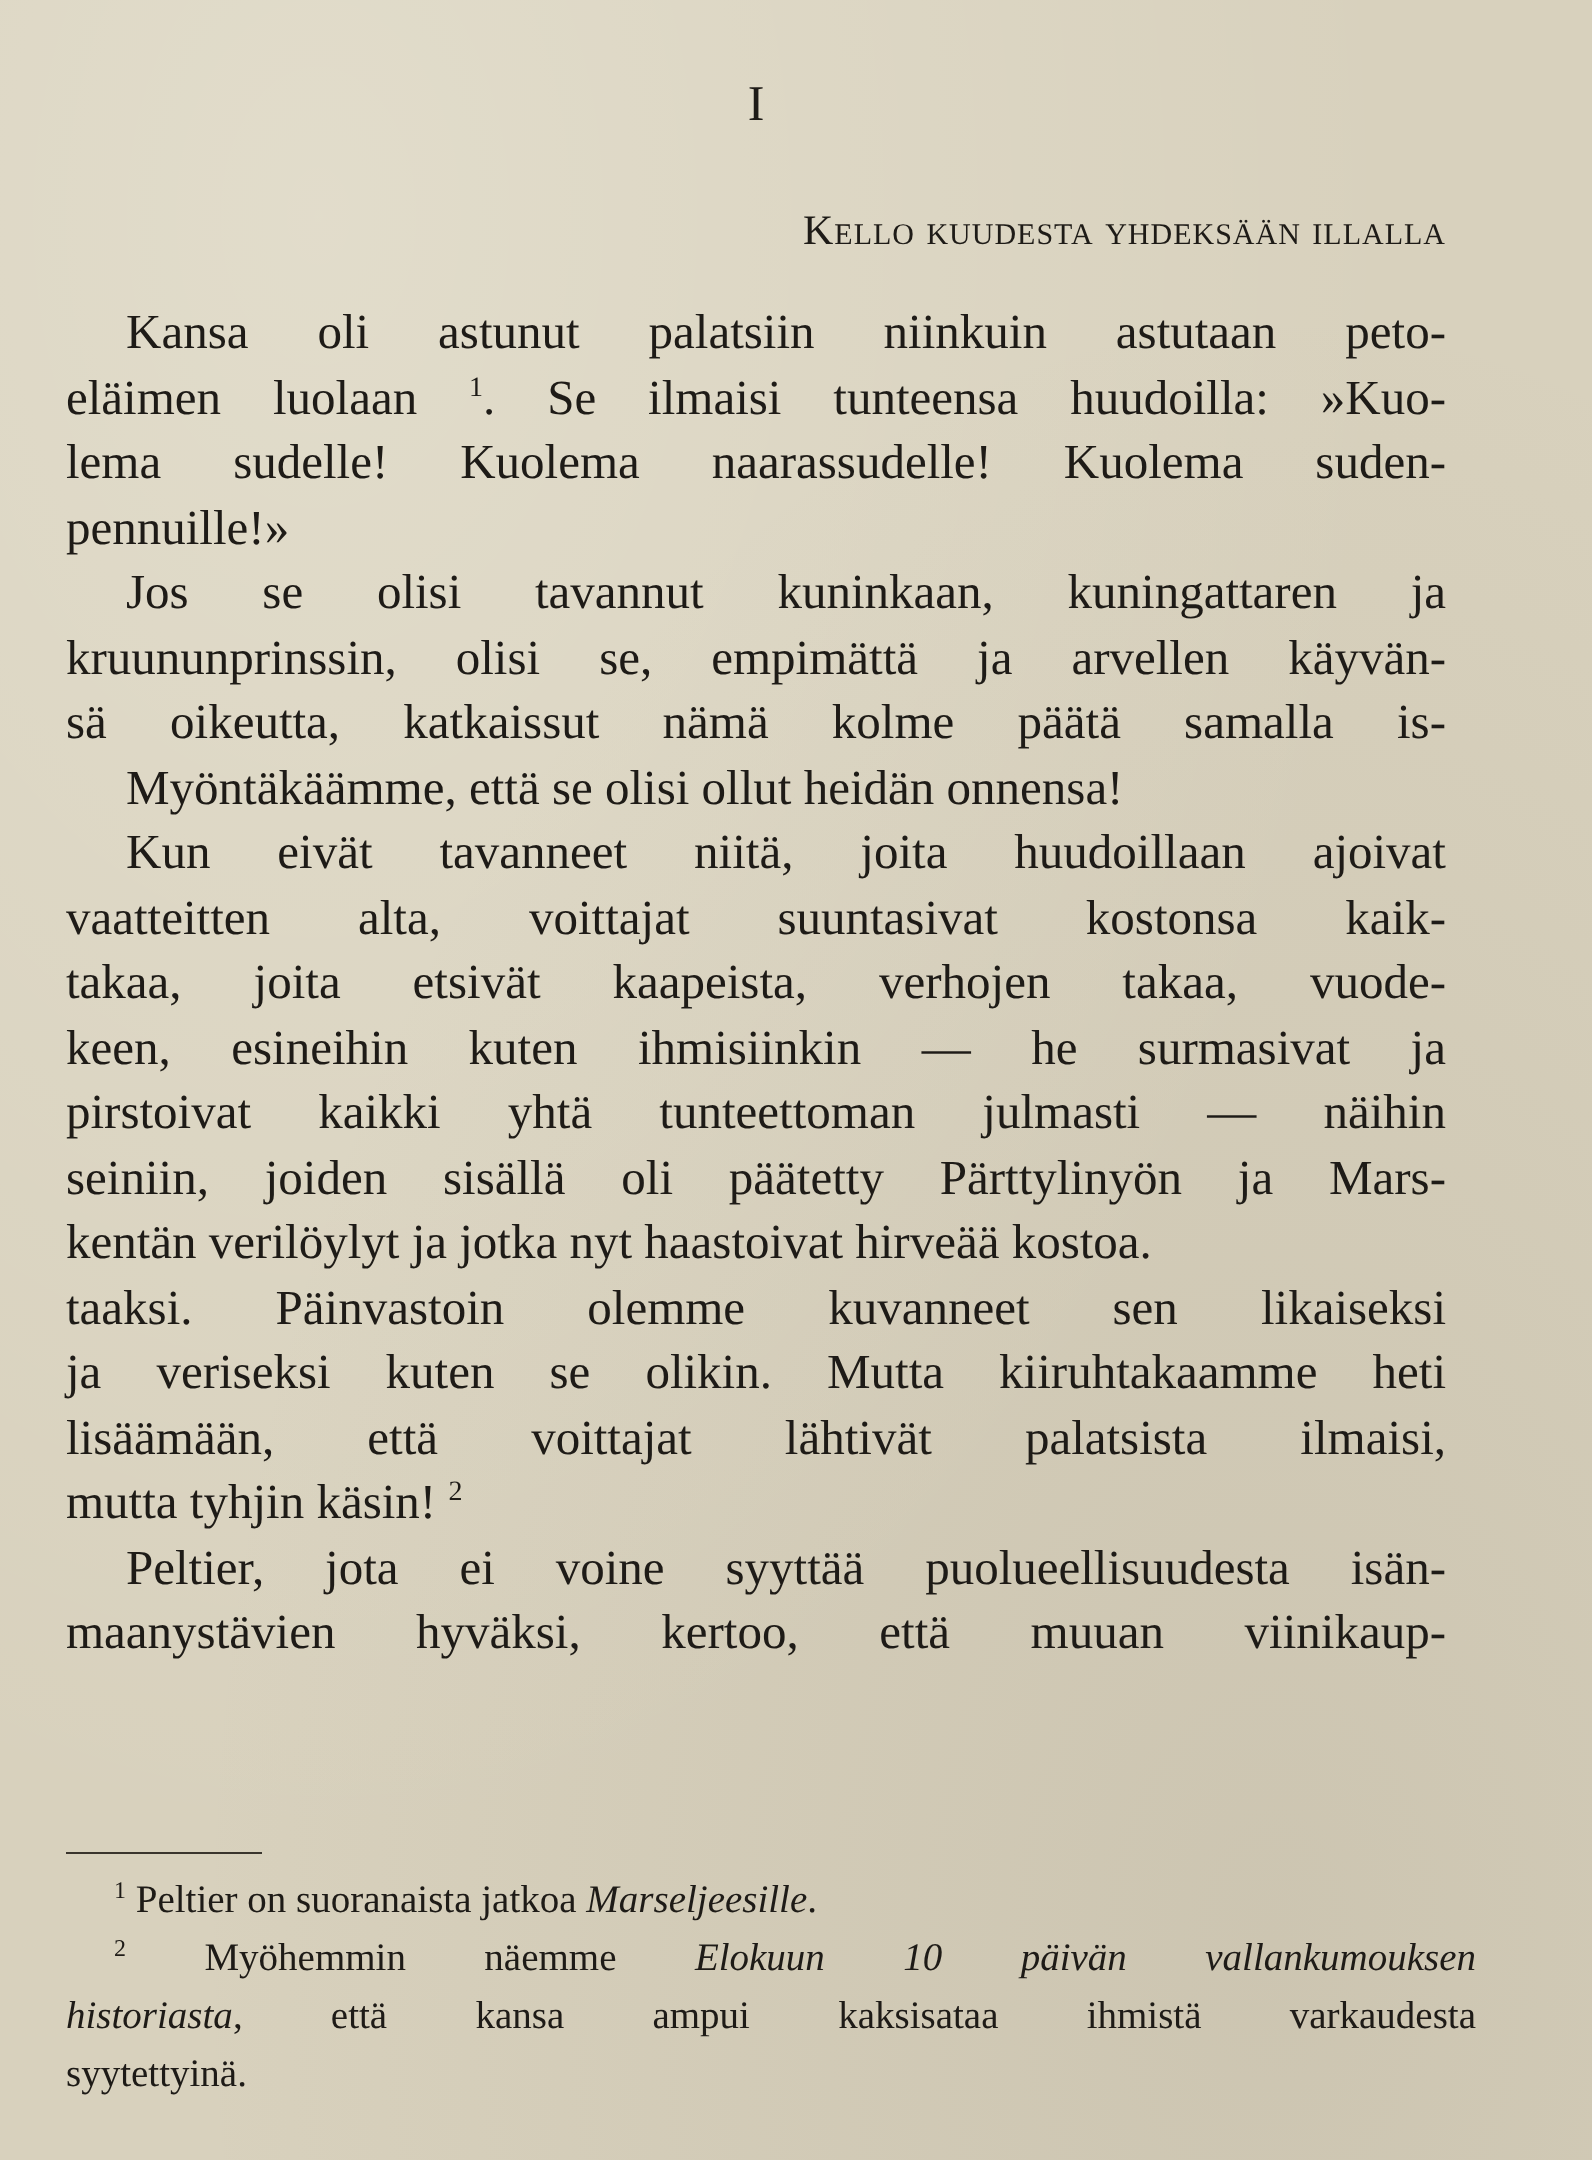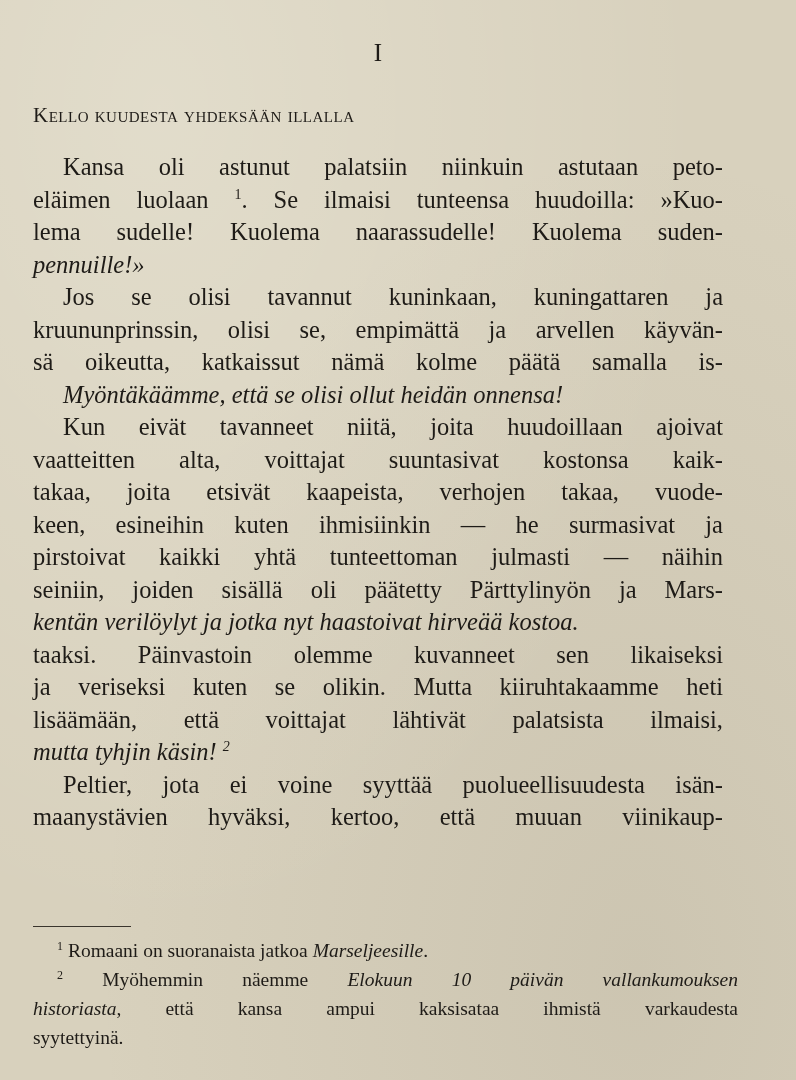--- a/index.html
+++ b/index.html
@@ -28,21 +28,21 @@
       width: 690px;
       text-align: center;
       font-size: 25px;
       line-height: 30px;
     }
     .chapter-title {
       position: absolute;
       top: 102px;
       left: 0;
       width: 690px;
-      text-align: left;
+      text-align: right;
       font-size: 21px;
       letter-spacing: 0.5px;
       font-variant: small-caps;
       line-height: 26px;
     }
     .body-text {
       position: absolute;
       top: 151px;
       left: 0;
       width: 690px;
@@ -51,21 +51,21 @@
       text-align: justify;
       hyphens: none;
     }
     .line {
       display: block;
       height: 32.5px;
       white-space: nowrap;
       text-align: justify;
       text-align-last: justify;
     }
-    .line.last { text-align-last: left; font-style: italic; }
+    .line.last { text-align-last: left; }
     .line.indent { padding-left: 30px; }
     sup { font-size: 14px; vertical-align: 9px; line-height: 0; }
     .rule {
       position: absolute;
       left: 0;
       top: 926px;
       width: 98px;
       height: 1px;
       background: #3a352d;
     }
@@ -123,19 +123,19 @@
     <span class="line">lisäämään, että voittajat lähtivät palatsista ilmaisi,</span>
     <span class="line last"><span>mutta tyhjin käsin!</span> <sup>2</sup></span>
 
     <span class="line indent">Peltier, jota ei voine syyttää puolueellisuudesta isän-</span>
     <span class="line">maanystävien hyväksi, kertoo, että muuan viinikaup-</span>
   </div>
 
   <div class="rule"></div>
 
   <div class="footnotes">
-    <span class="fn-line indent last"><sup>1</sup> <span>Romaani on suoranaista jatkoa </span><em>Marseljeesille</em><span>.</span></span>
+    <span class="fn-line indent last"><sup>1</sup> <span>Peltier on suoranaista jatkoa </span><em>Marseljeesille</em><span>.</span></span>
     <span class="fn-line indent"><sup>2</sup> <span>Myöhemmin näemme </span><em>Elokuun 10 päivän vallankumouksen</em></span>
     <span class="fn-line"><em>historiasta</em><span>, että kansa ampui kaksisataa ihmistä varkaudesta</span></span>
     <span class="fn-line last">syytettyinä.</span>
   </div>
 
 </div>
 
 </body></html>

